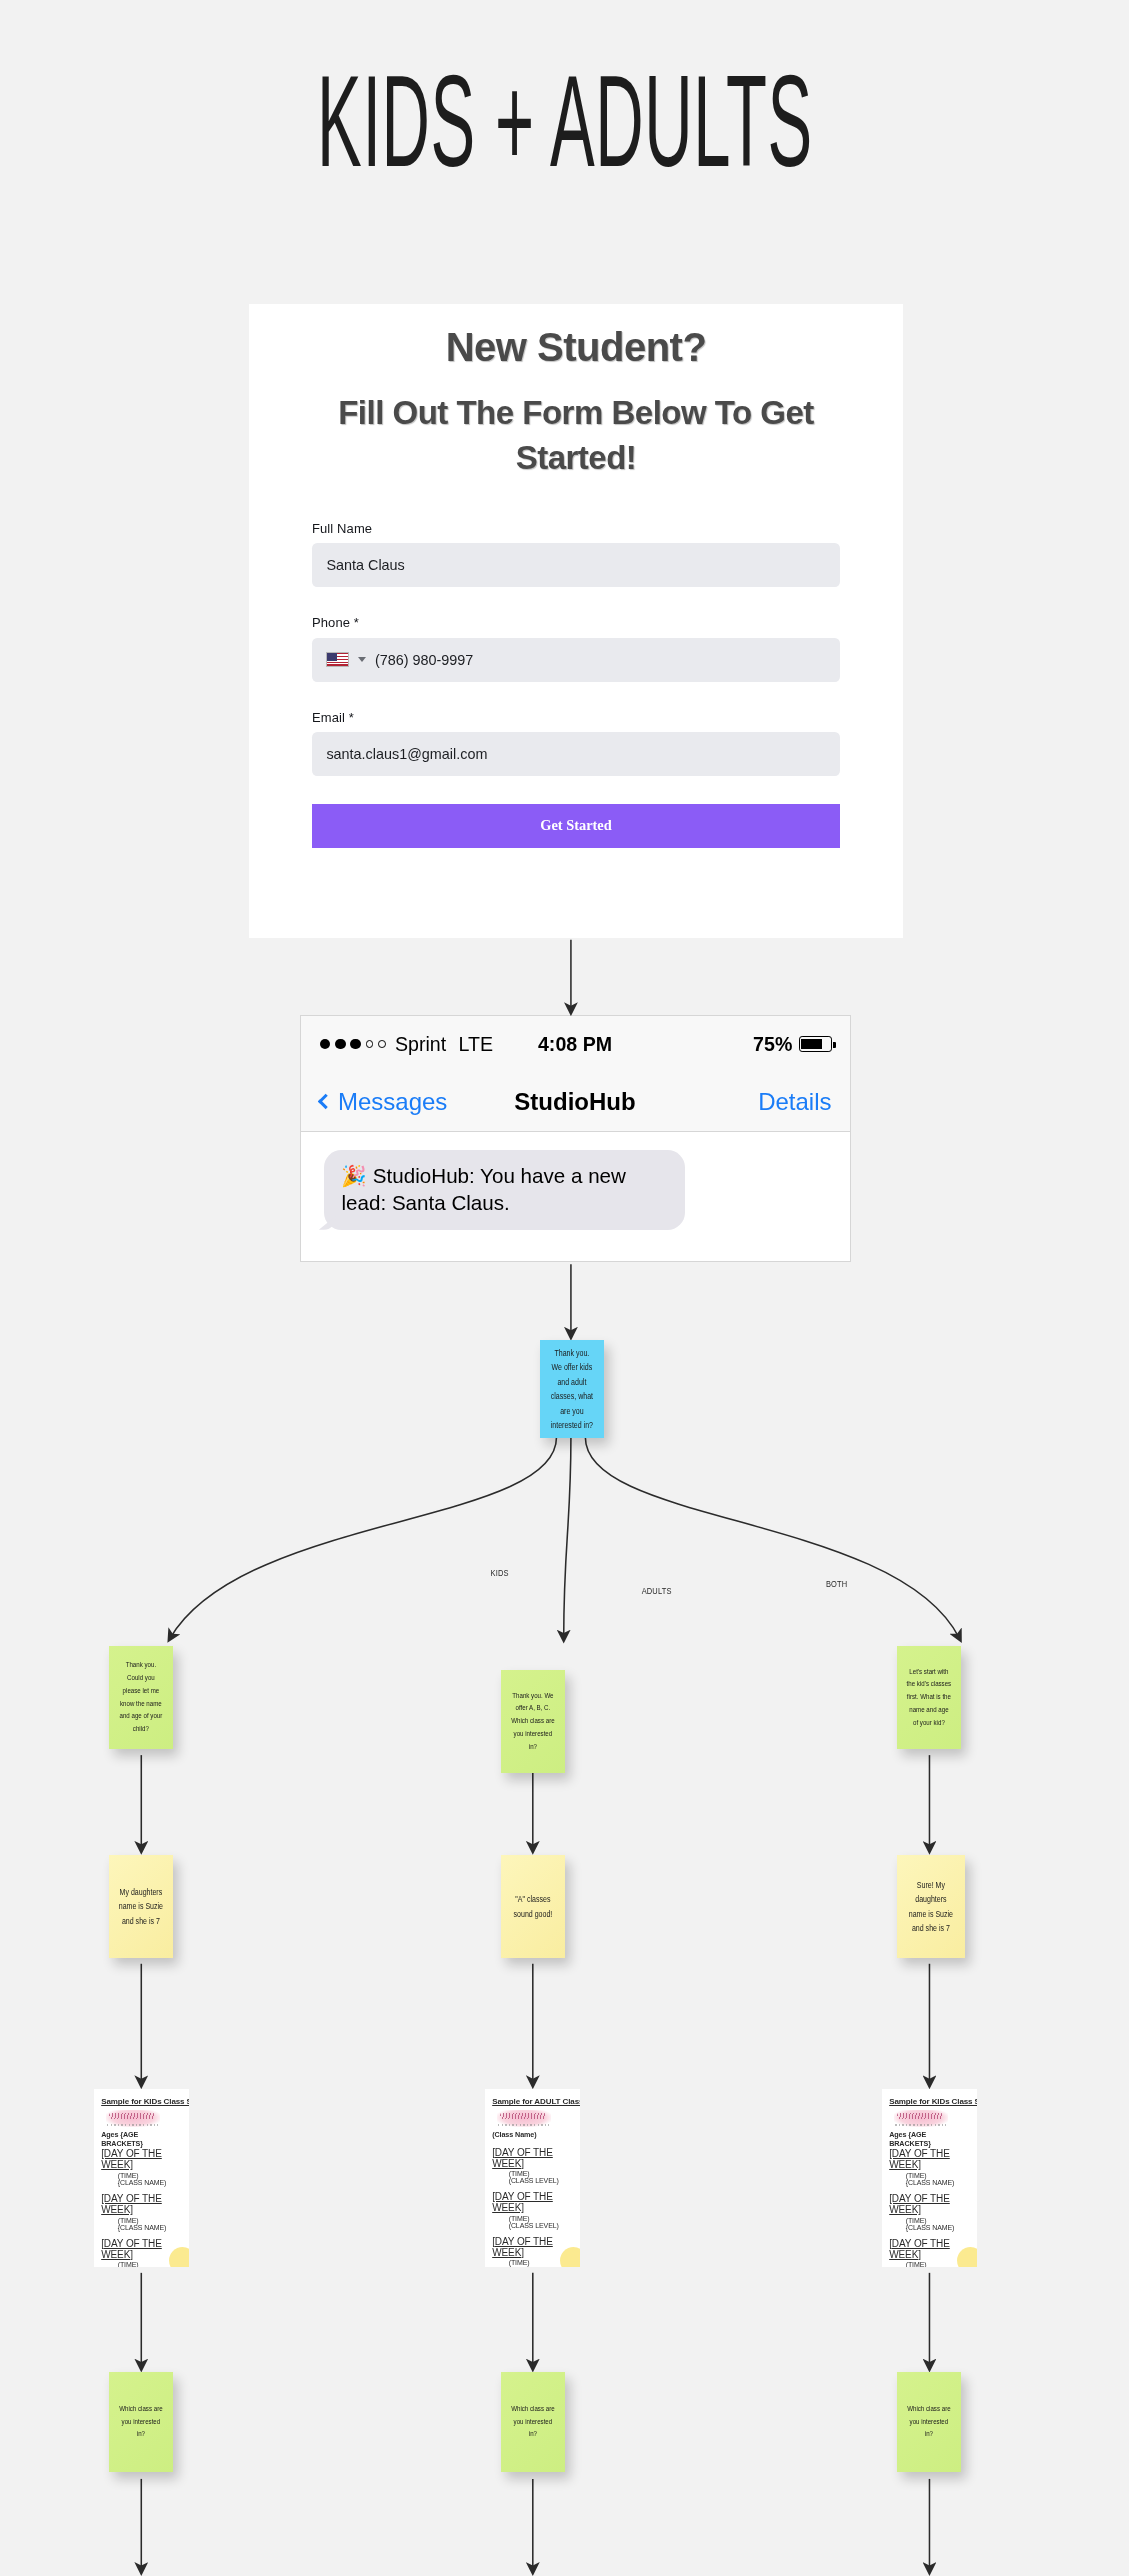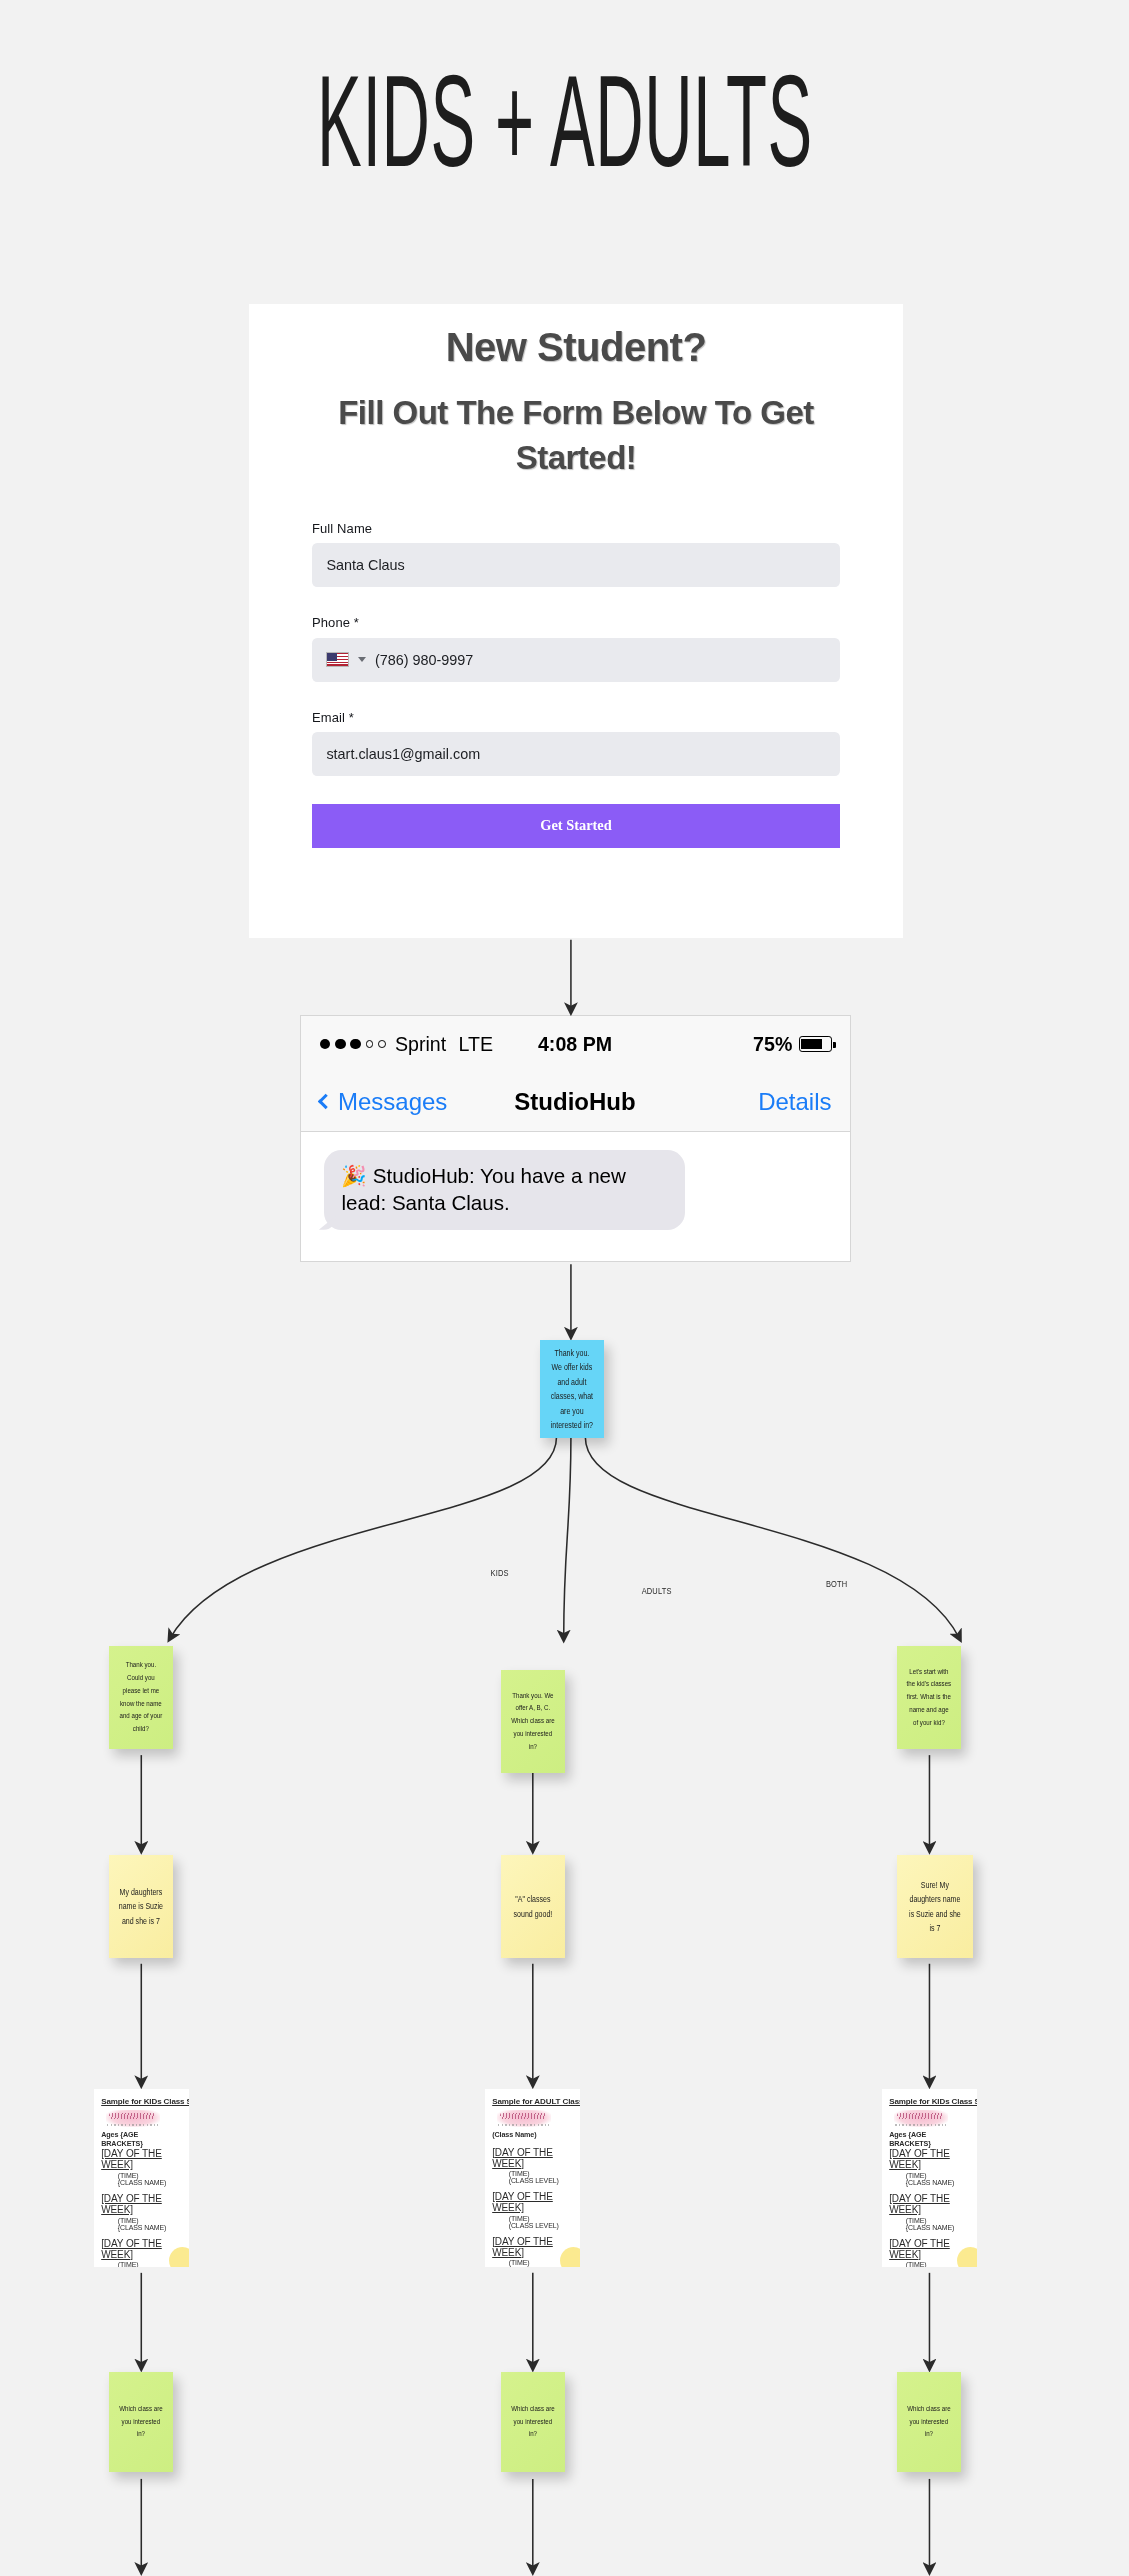--- a/index.html
+++ b/index.html
@@ -258,21 +258,21 @@
 
     <div class="field-label">Phone *</div>
     <div class="field-box">
       <span class="flag"></span>
       <span class="caret-down"></span>
       <span>(786) 980-9997</span>
     </div>
 
     <div class="field-label">Email *</div>
     <div class="field-box">
-      <span>start.claus1@gmail.com</span>
+      <span>santa.claus1@gmail.com</span>
     </div>
   </div>
 
   <div class="get-started-btn">Get Started</div>
 </div>
 
 <div class="phone-card">
   <div class="phone-status">
     <span class="sig-dots">
       <i></i>
@@ -394,21 +394,21 @@
       <div class="s-day">[DAY OF THE WEEK]</div>
           <div class="s-row"><b>(TIME)</b>(CLASS NAME)</div>
       <div class="s-corner"></div>
     </div>
     <div class="note green" style="left: 501px; top: 2372px; width: 64px; height: 100px; font-size: 7.7px;">
       <span>Which class are you interested in?</span>
     </div>
     <div class="note green" style="left: 897px; top: 1646px; width: 64px; height: 103px; font-size: 7.7px;">
       <span>Let's start with the kid's classes first. What is the name and age of your kid?</span>
     </div>
-    <div class="note yellow" style="left: 897px; top: 1855px; width: 76px; height: 103px; font-size: 8.8px;">
+    <div class="note yellow" style="left: 897px; top: 1855px; width: 68px; height: 103px; font-size: 8.8px;">
       <span>Sure! My daughters name is Suzie and she is 7</span>
     </div>
     <div class="sched" style="left: 882px; top: 2089px; width: 95px; height: 178px;">
       <div class="s-title">Sample for KIDs Class Schedules</div>
         <div class="s-logo"></div>
         <div class="s-ages">Ages {AGE BRACKETS}</div>
       <div class="s-day first">[DAY OF THE WEEK]</div>
           <div class="s-row"><b>(TIME)</b>{CLASS NAME)</div>
       <div class="s-day">[DAY OF THE WEEK]</div>
           <div class="s-row"><b>(TIME)</b>{CLASS NAME)</div>

